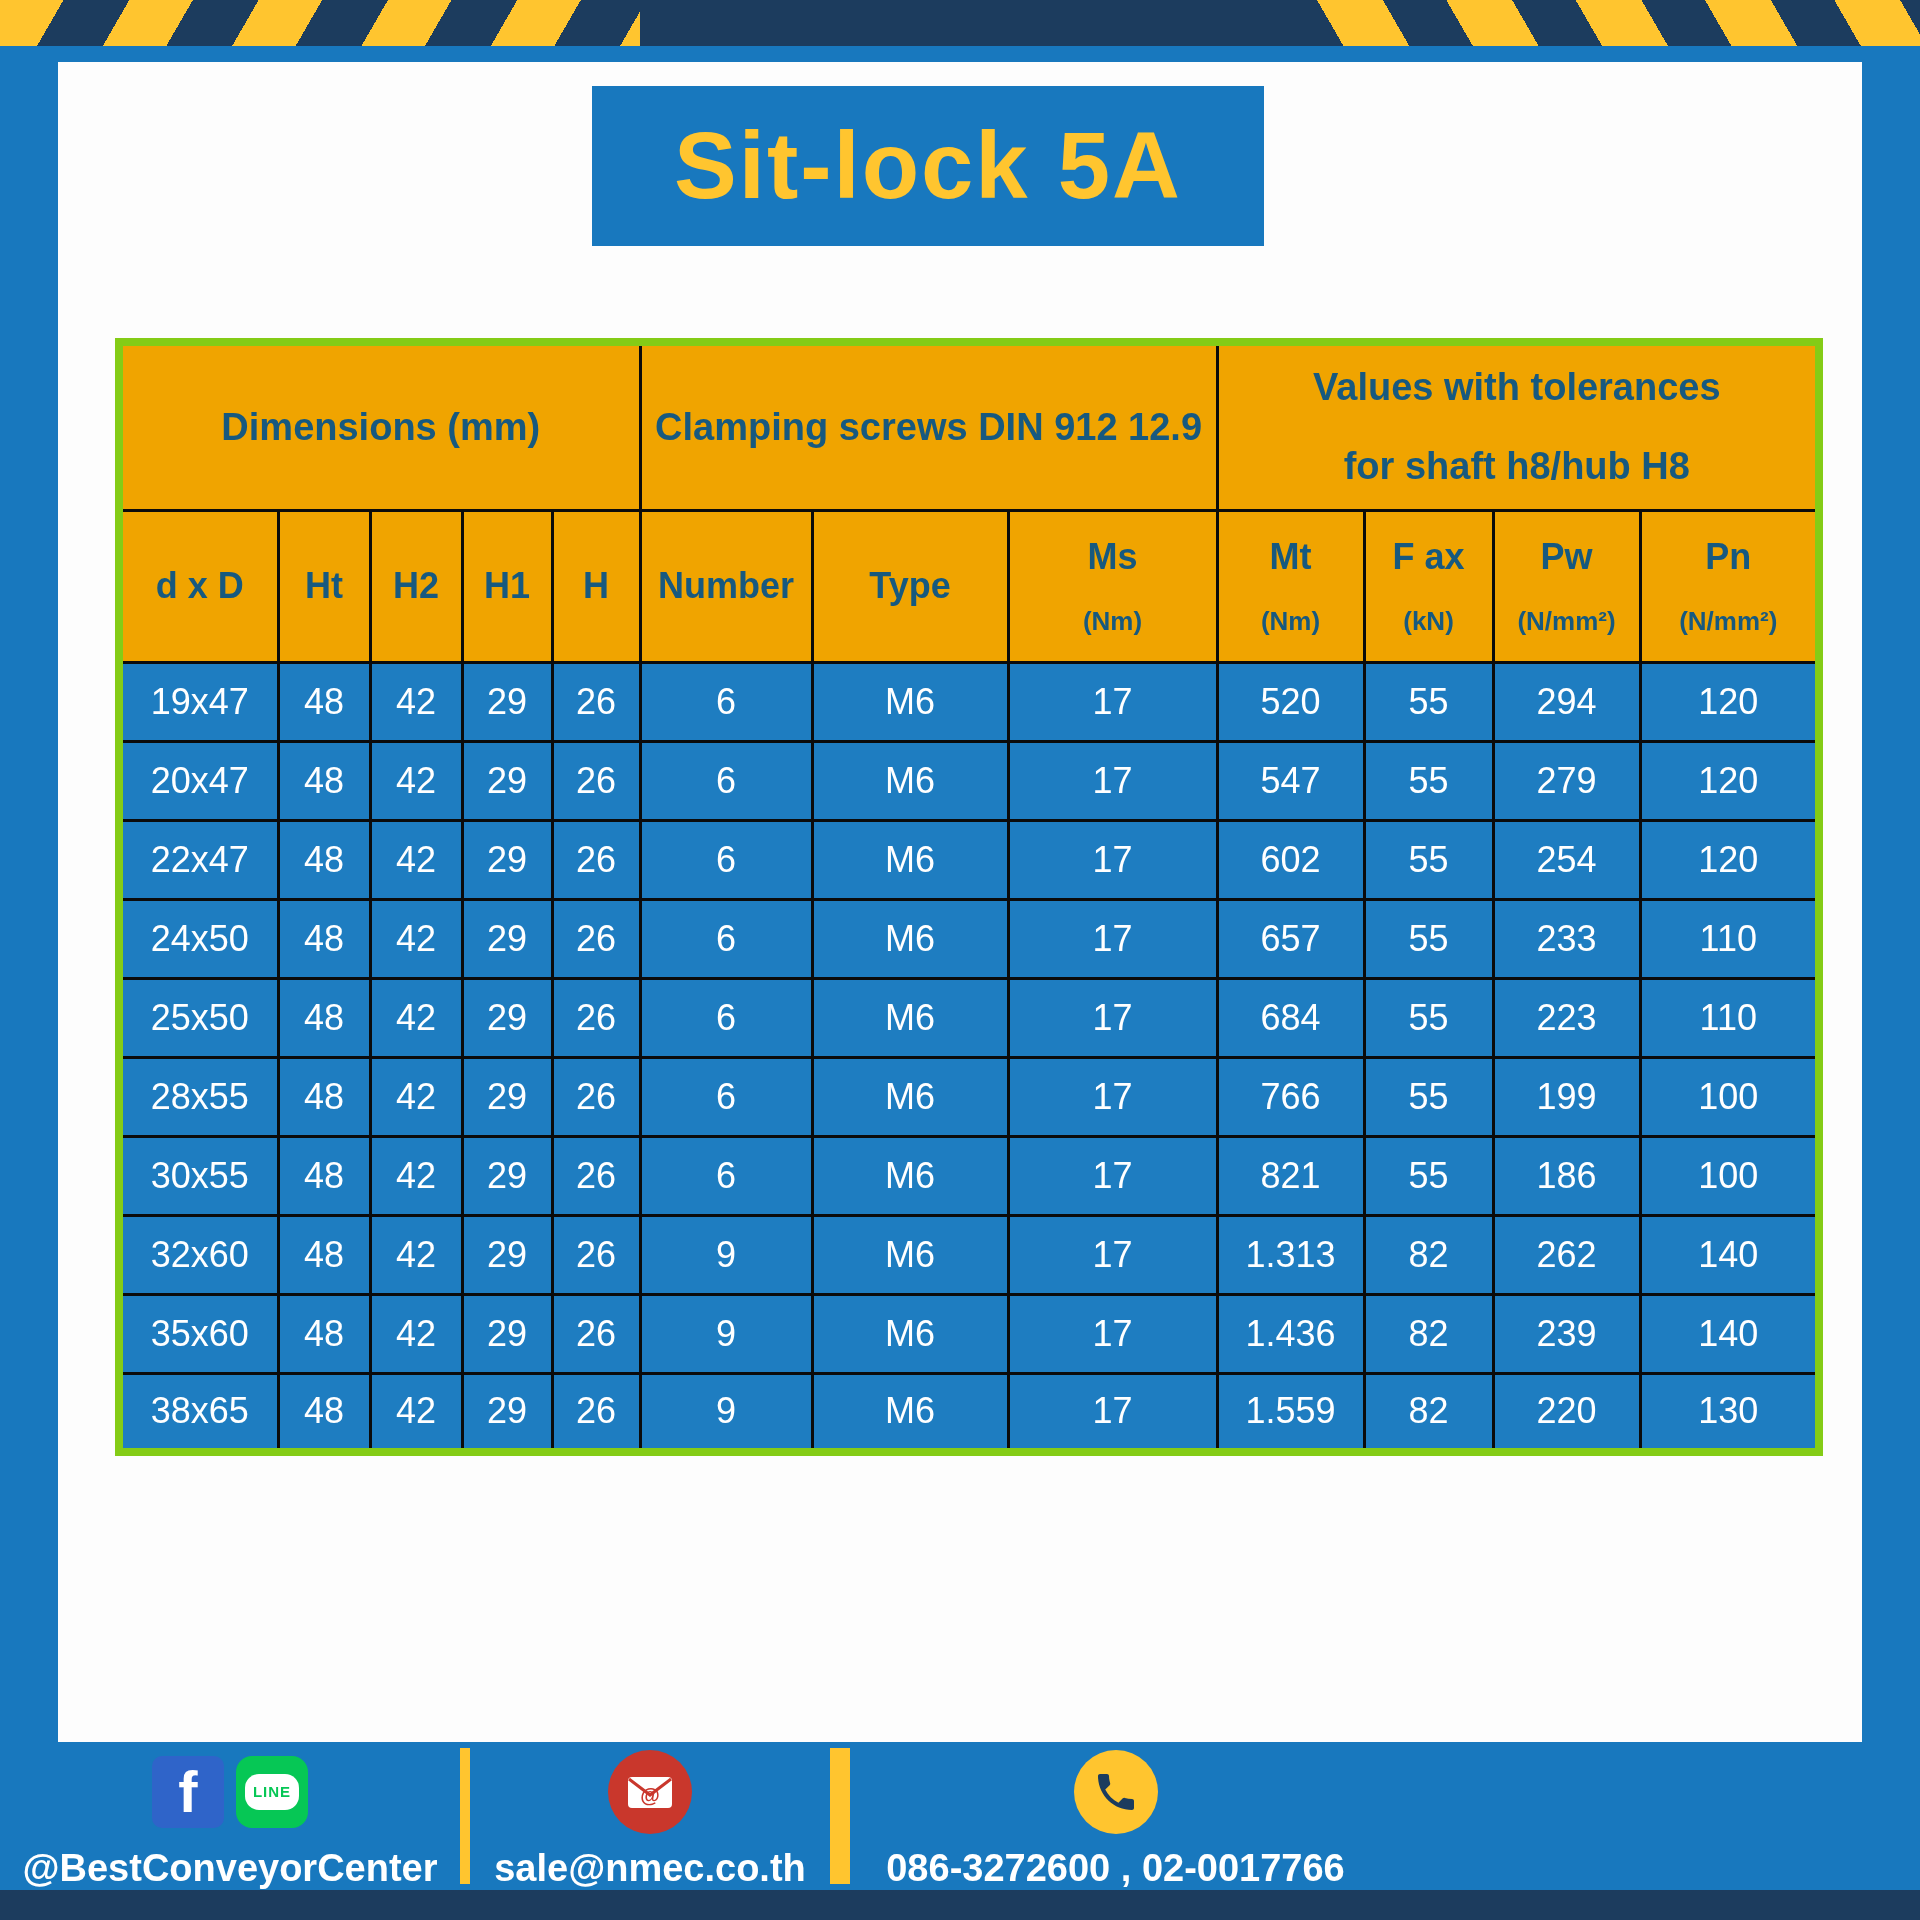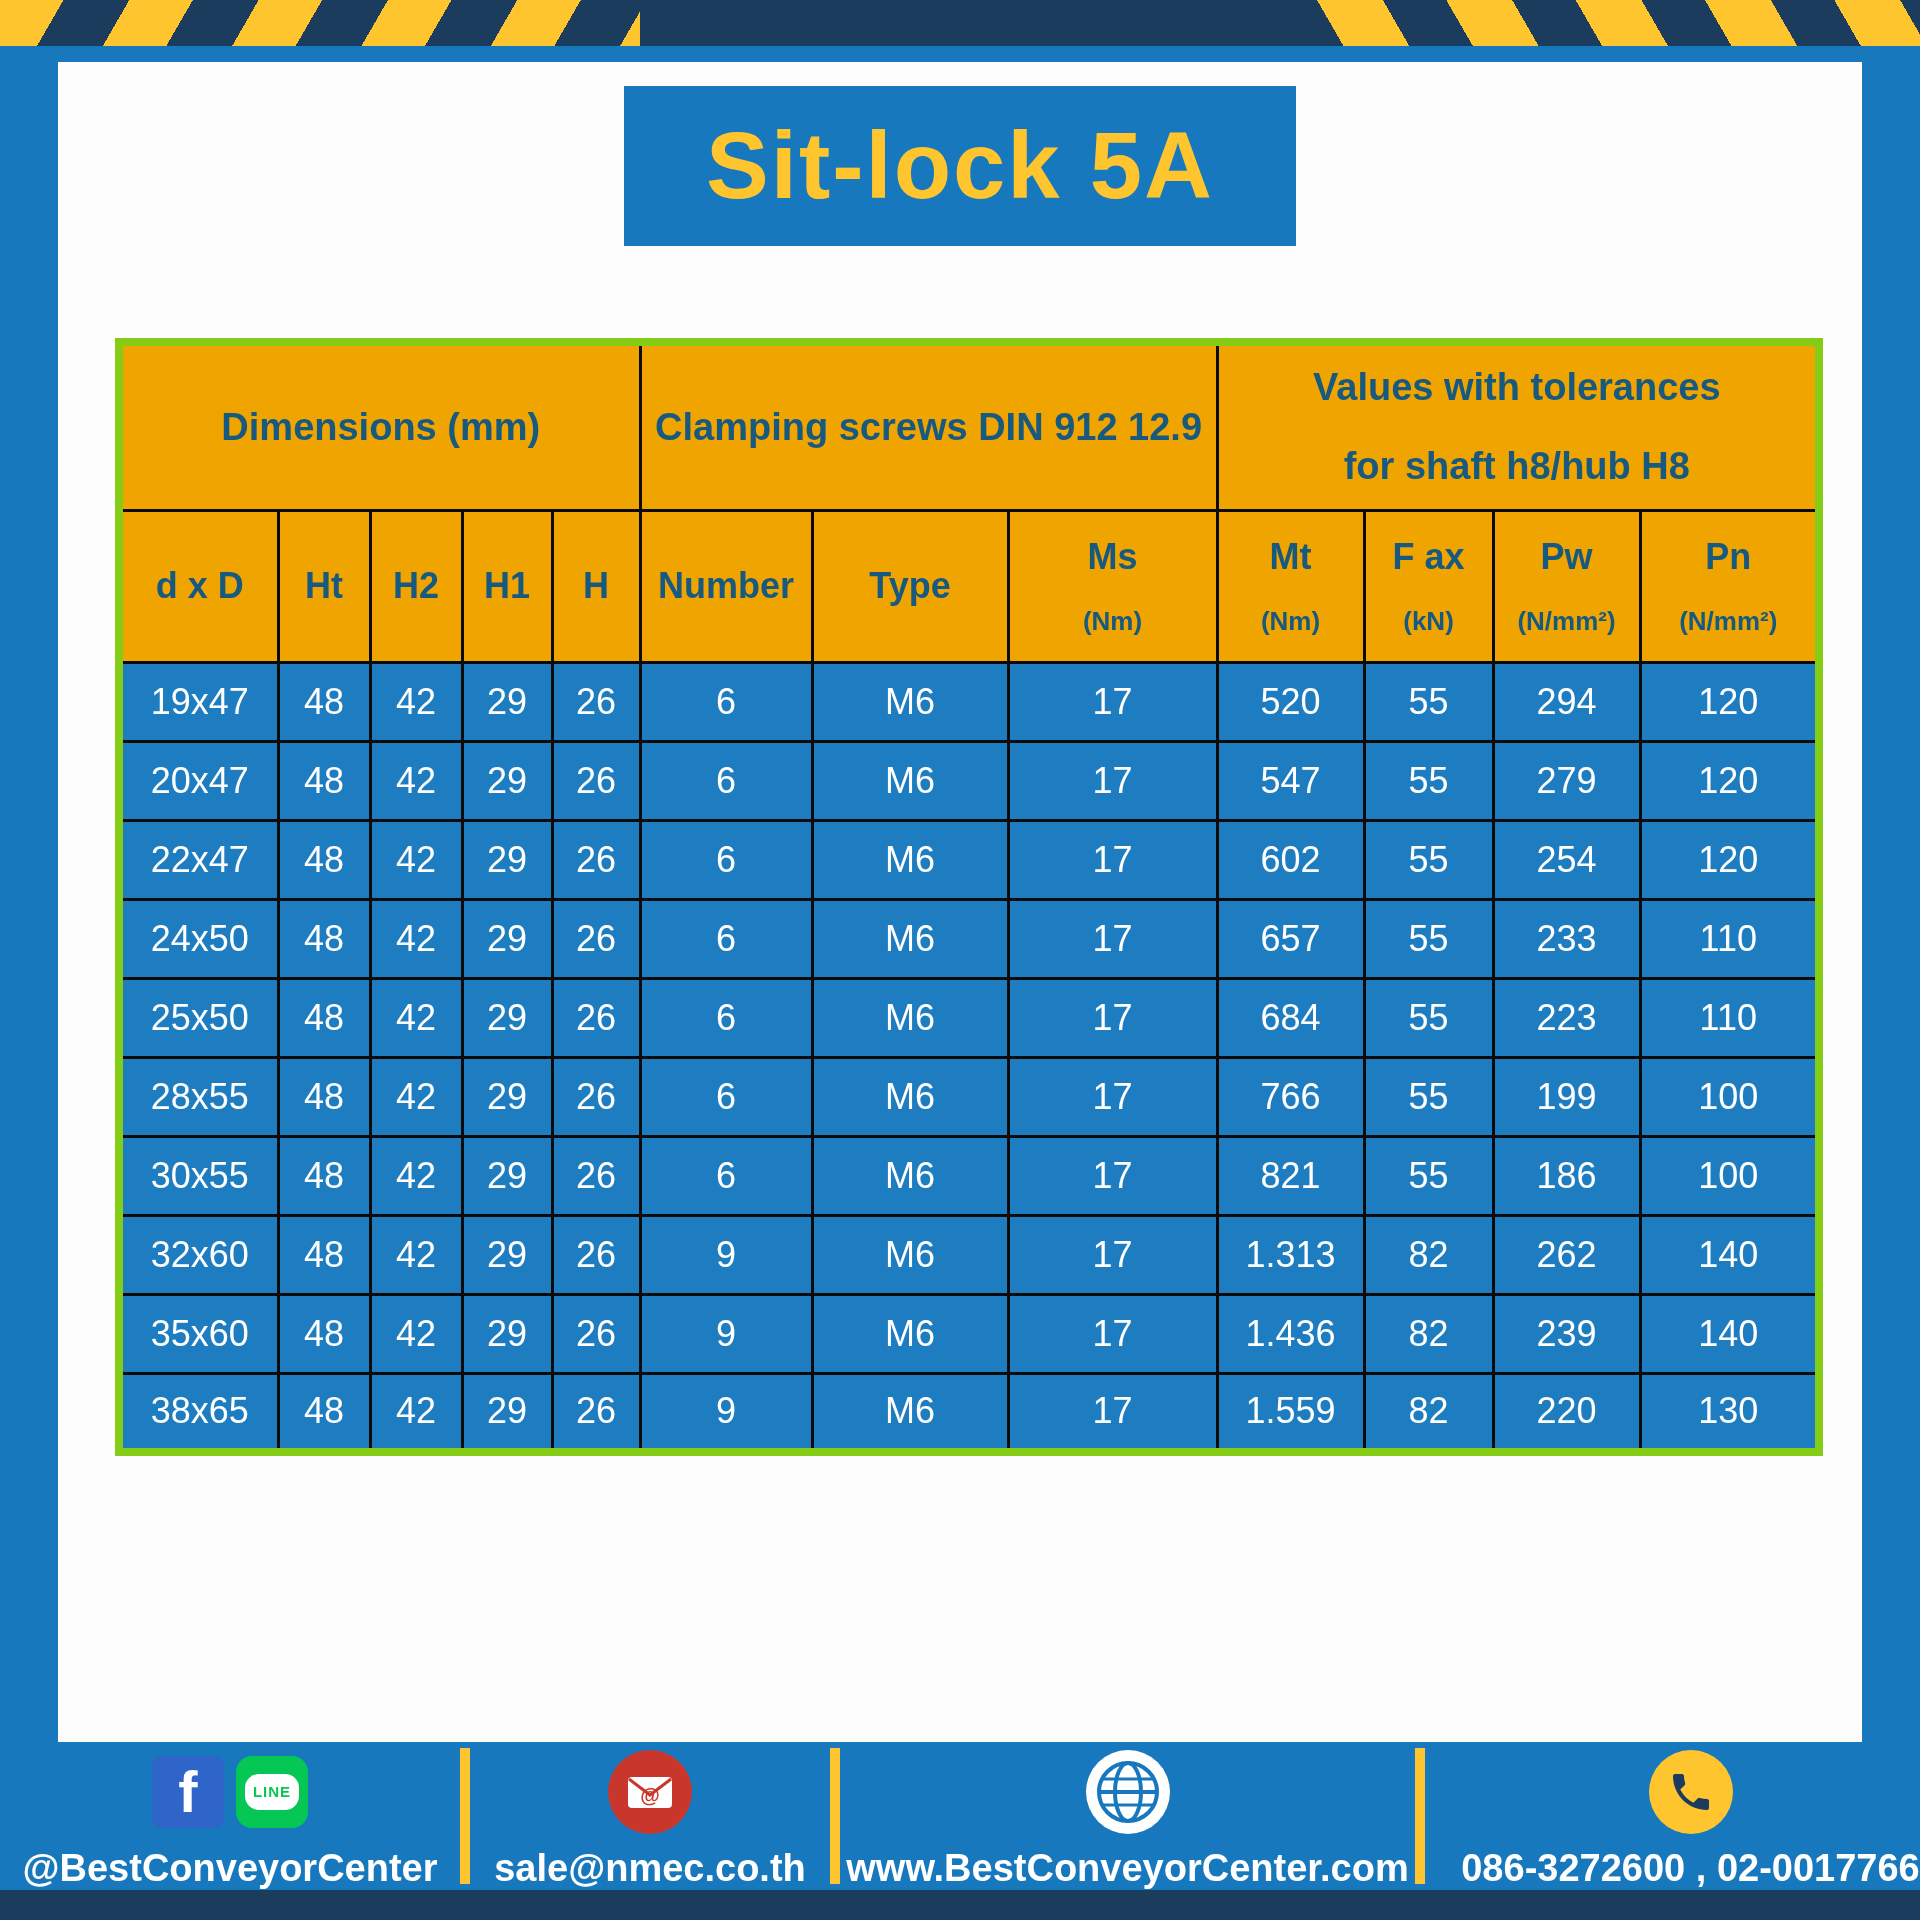--- a/index.html
+++ b/index.html
@@ -16,21 +16,21 @@
   .canvas{position:relative;width:1920px;height:1920px;background:var(--frame-blue);overflow:hidden;}
 
   
   .top-band{position:absolute;top:0;left:0;width:1920px;height:46px;background:var(--navy);}
   .stripes{position:absolute;top:0;height:46px;width:640px;}
   .stripes.left{left:0;background:repeating-linear-gradient(120deg,var(--accent-yellow) 0 55px,var(--navy) 55px 112px);}
   .stripes.right{right:0;background:repeating-linear-gradient(60deg,var(--navy) 0 55px,var(--accent-yellow) 55px 112px);}
 
   .white-panel{position:absolute;left:58px;top:62px;width:1804px;height:1680px;background:#FDFDFD;}
 
-  .title-box{position:absolute;left:624px;top:86px;width:672px;height:160px;background:var(--frame-blue);
+  .title-box{position:absolute;left:592px;top:86px;width:672px;height:160px;background:var(--frame-blue);
     display:flex;align-items:center;justify-content:center;}
   .title-box span{color:var(--accent-yellow);font-size:94px;font-weight:bold;letter-spacing:2px;}
 
   
   .spec-table{position:absolute;left:115px;top:338px;width:1700px;border-collapse:collapse;table-layout:fixed;
     border:8px solid #84cc16;}
   .spec-table th,.spec-table td{border:3px solid #0b0b0b;padding:0;}
   .group-th{background:var(--header-yellow);color:var(--header-text-blue);font-size:38px;font-weight:bold;
     height:168px;text-align:center;vertical-align:middle;}
   .group-th .line2{margin-top:36px;}
@@ -312,33 +312,20 @@
           <rect x="20" y="27" width="44" height="31" rx="4" fill="#ffffff"></rect>
           <path d="M21 29 L42 45 L63 29" stroke="#C9372C" stroke-width="3" fill="none"></path>
           <text x="42" y="52" font-size="20" font-weight="bold" fill="#C9372C" text-anchor="middle">@</text>
         </svg>
       </div>
       <div class="flabel">sale@nmec.co.th</div>
     </div>
 
     <div class="sep"></div>
 
-    <div class="seg seg-3">
-      <div class="icons">
-        <svg width="84" height="84" viewBox="0 0 84 84">
-          <circle cx="42" cy="42" r="42" fill="#ffffff"></circle>
-          <circle cx="42" cy="42" r="29" fill="none" stroke="#1878BE" stroke-width="4"></circle>
-          <ellipse cx="42" cy="42" rx="13" ry="29" fill="none" stroke="#1878BE" stroke-width="4"></ellipse>
-          <line x1="13" y1="42" x2="71" y2="42" stroke="#1878BE" stroke-width="4"></line>
-          <line x1="17" y1="29" x2="67" y2="29" stroke="#1878BE" stroke-width="3"></line>
-          <line x1="17" y1="55" x2="67" y2="55" stroke="#1878BE" stroke-width="3"></line>
-        </svg>
-      </div>
-      <div class="flabel">www.BestConveyorCenter.com</div>
-    </div>
 
     <div class="sep"></div>
 
     <div class="seg seg-4">
       <div class="icons">
         <svg width="84" height="84" viewBox="0 0 84 84">
           <circle cx="42" cy="42" r="42" fill="#FFC52F"></circle>
           <path transform="translate(18,18) scale(2)" fill="#1C3C5E" d="M6.62 10.79c1.44 2.83 3.76 5.14 6.59 6.59l2.2-2.2c.27-.27.67-.36 1.02-.24 1.12.37 2.33.57 3.57.57.55 0 1 .45 1 1V20c0 .55-.45 1-1 1-9.39 0-17-7.61-17-17 0-.55.45-1 1-1h3.5c.55 0 1 .45 1 1 0 1.25.2 2.45.57 3.57.11.35.03.74-.25 1.02l-2.2 2.2z"></path>
         </svg>
       </div>

